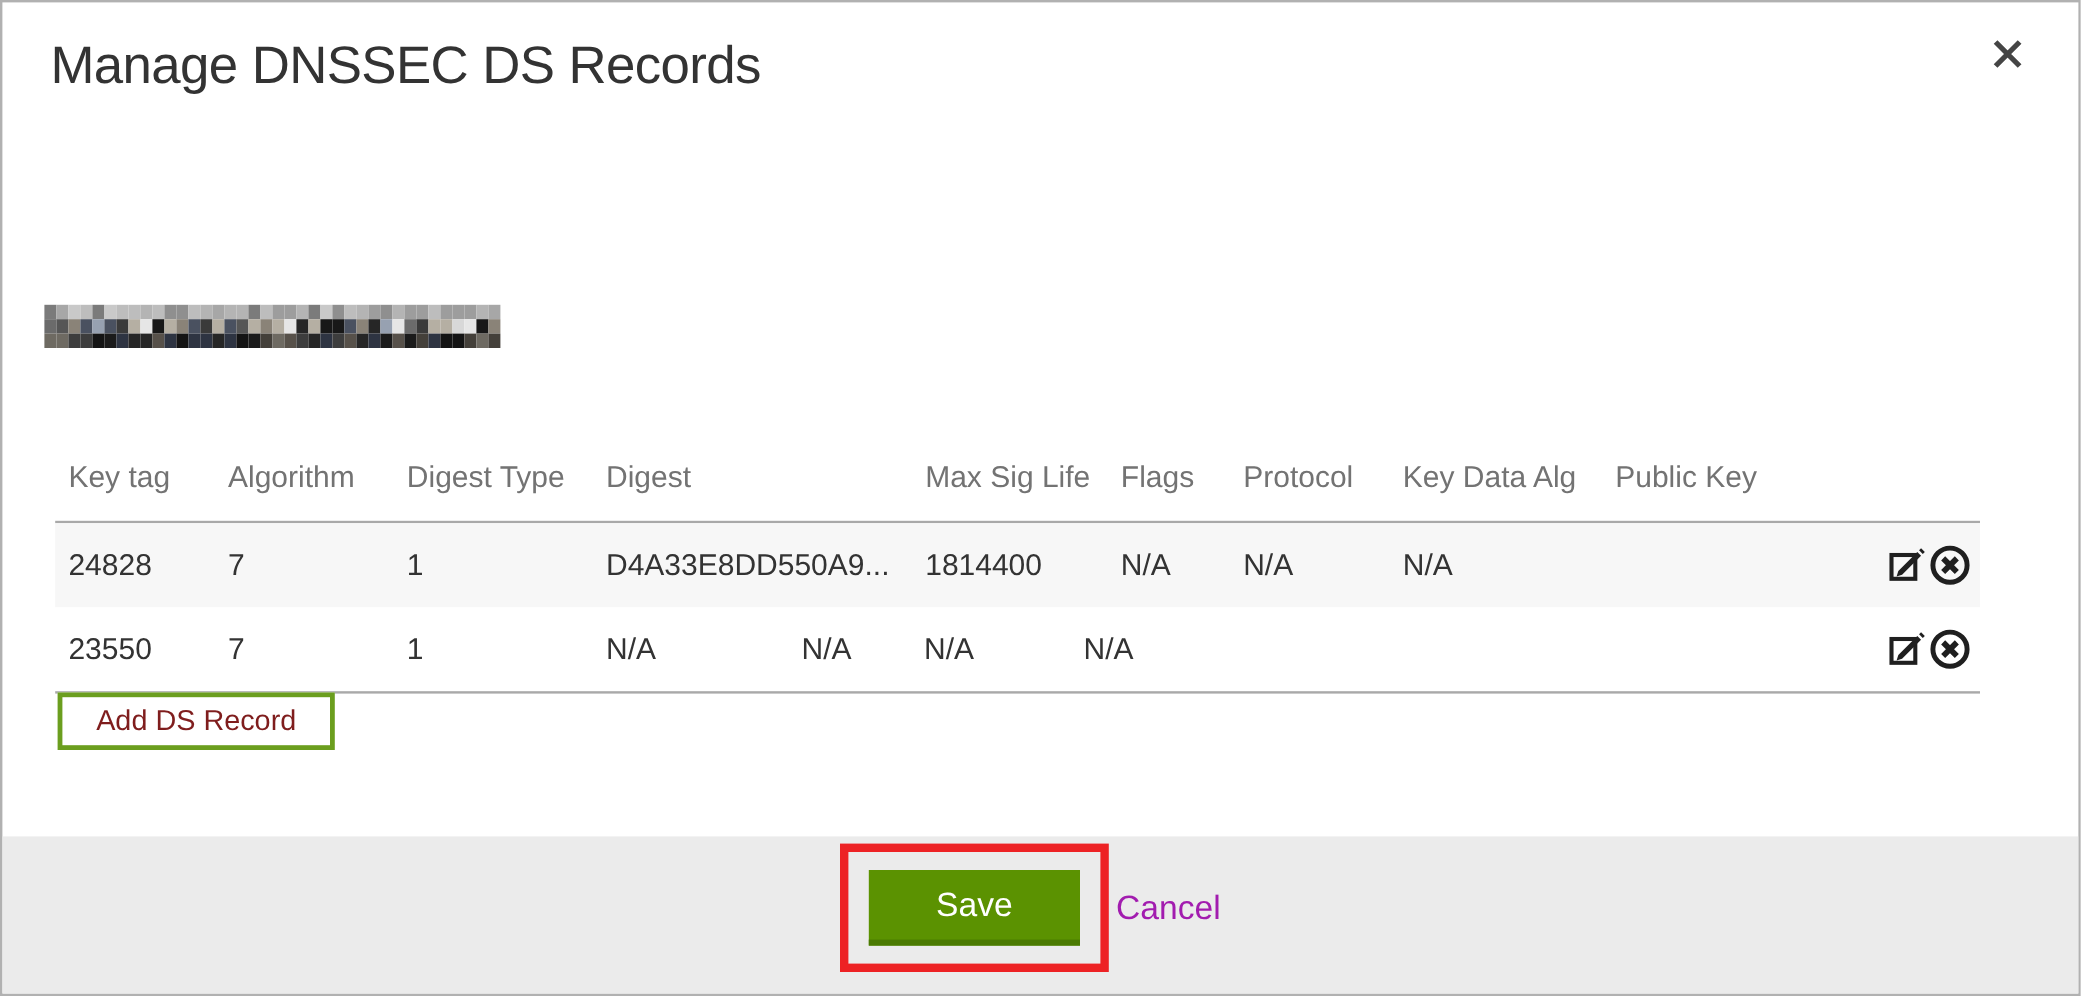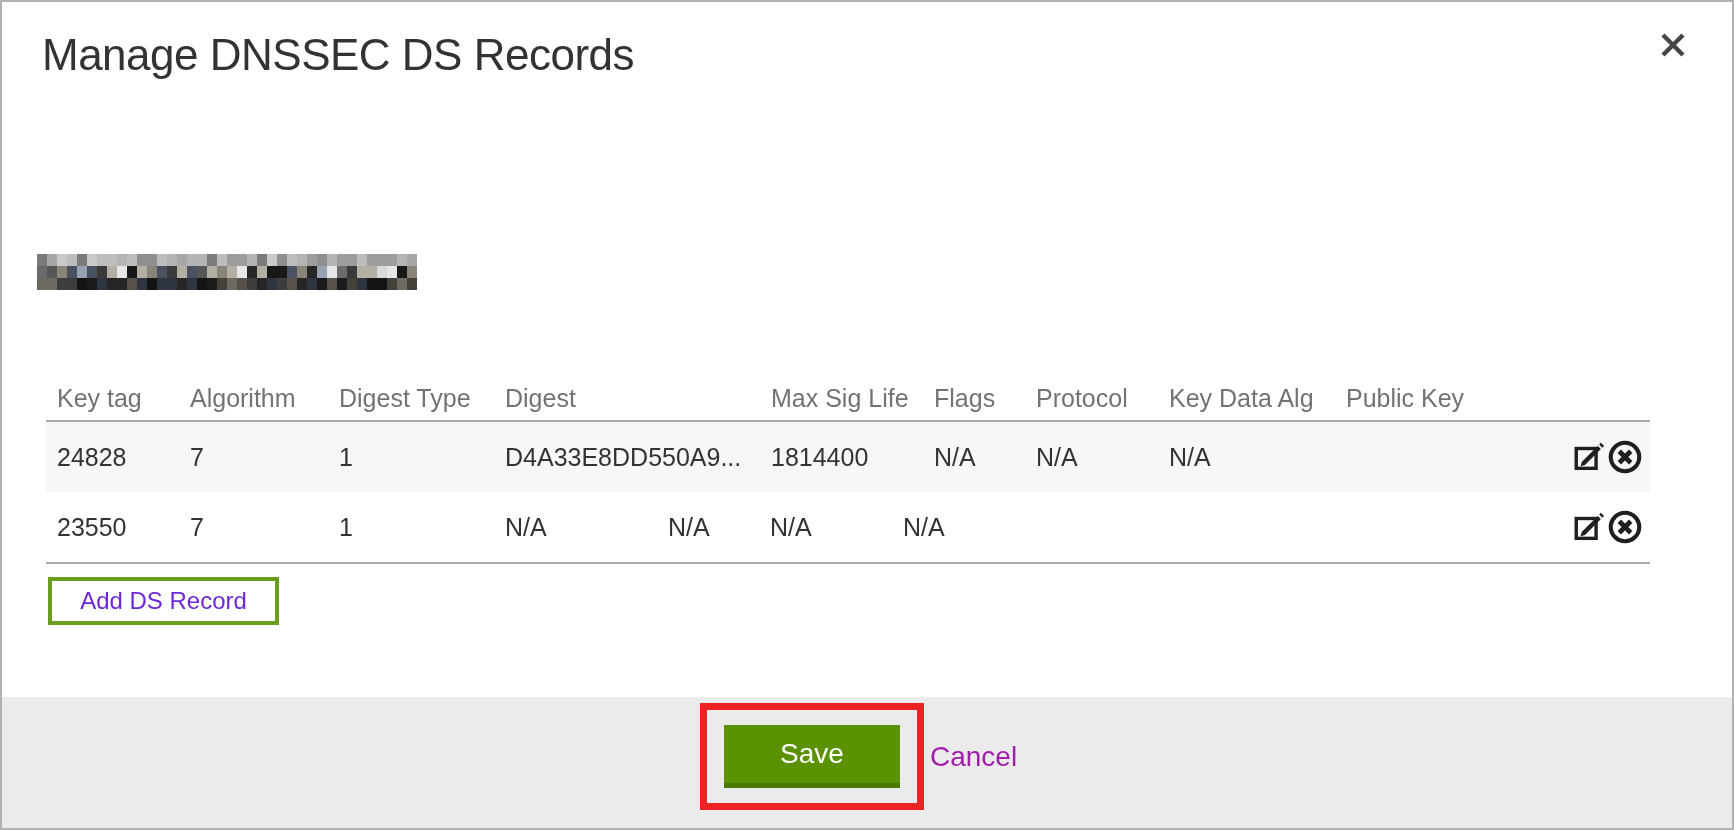--- a/index.html
+++ b/index.html
@@ -32,36 +32,36 @@
   .instruction{
     position:absolute;left:38px;top:334px;
     font-size:29px;color:#333;
   }
   .ds-table{
     position:absolute;left:44px;top:374px;width:1604px;
   }
   .t-row{display:flex;align-items:center;box-sizing:border-box;}
   .t-head{height:44px;font-size:25px;color:#737373;background:#fff;}
   .t-body{
-    margin-top:0;
+    margin-top:14px;
     border-top:2px solid #a9a9a9;
     border-bottom:2px solid #a9a9a9;
   }
   .t-data{height:70px;font-size:25px;}
   .t-data.alt{background:#f7f7f7;}
   .cell{box-sizing:border-box;padding-left:11px;white-space:nowrap;overflow:hidden;}
   .c0{width:133px;}.c1{width:149px;}.c2{width:166px;}.c3{width:266px;}
   .c4{width:163px;}.c5{width:102px;}.c6{width:133px;}.c7{width:177px;}.c8{width:221px;}
   .c-actions{flex:1;display:flex;justify-content:flex-end;align-items:center;padding-right:6px;}
   .row-icon{display:inline-block;cursor:pointer;line-height:0;}
   .add-btn{
     position:absolute;left:46px;top:575px;
     box-sizing:border-box;width:231px;height:48px;
     background:#fff;border:4px solid #6b9e1e;
-    color:#6d28d9;font-size:24px;
+    color:#7f1d1d;font-size:24px;
     display:flex;align-items:center;justify-content:center;
     cursor:pointer;
   }
   .footer{
     position:absolute;left:0;right:0;bottom:0;
     height:131px;background:#ebebeb;
   }
   .save-highlight{
     position:absolute;left:698px;top:6px;
     box-sizing:border-box;width:224px;height:107px;

